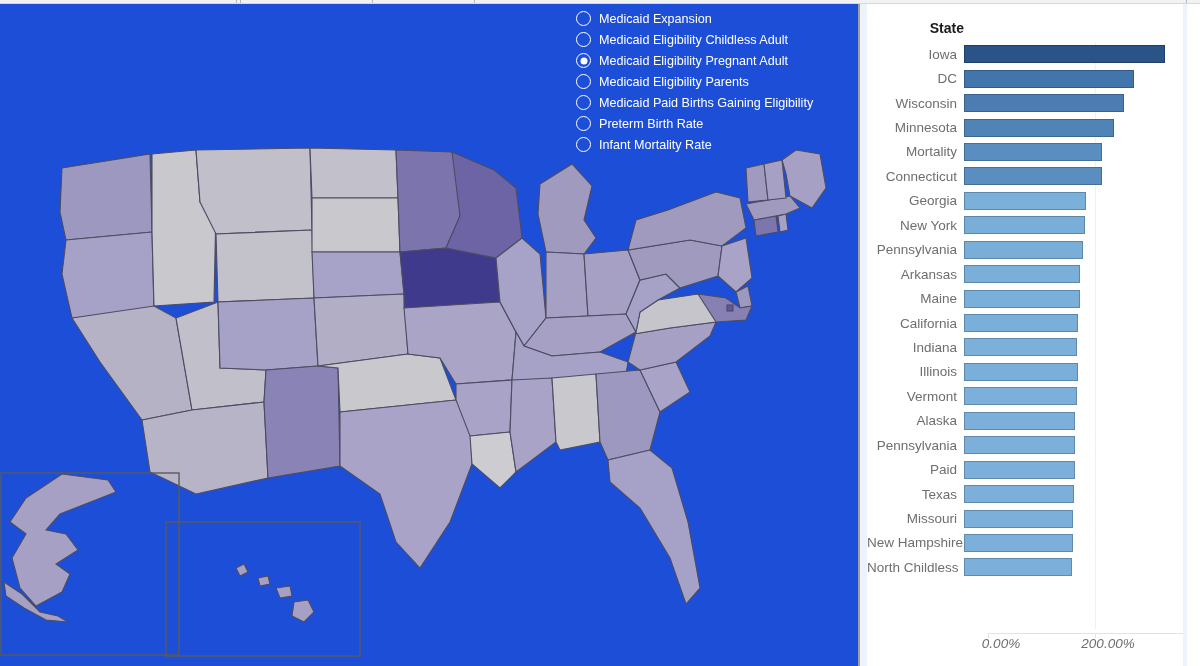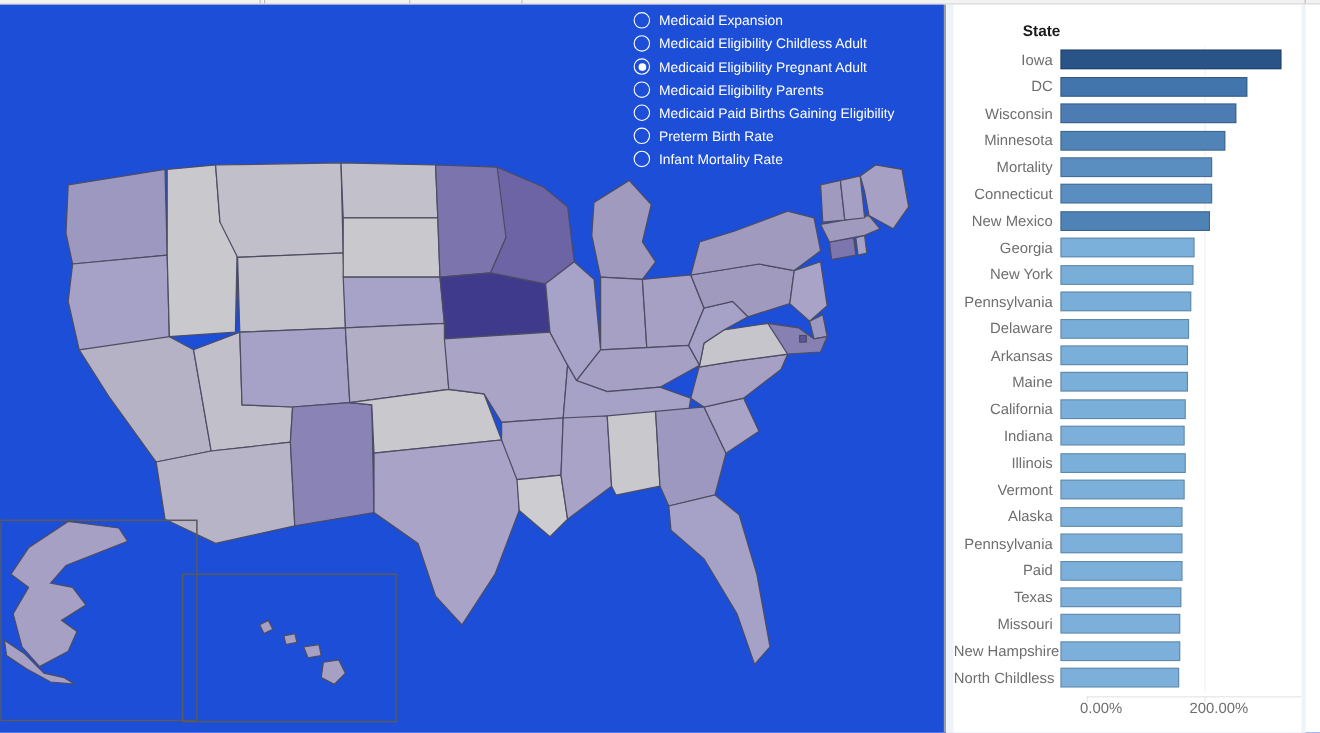--- a/index.html
+++ b/index.html
@@ -303,47 +303,35 @@
               <div class="bar" style="width: 138.03px; background: rgb(91, 142, 192);"></div>
             </div>
           </div>
           <div class="row">
             <div class="row-label">Connecticut</div>
             <div class="bar-area">
               <div class="bar" style="width: 138.03px; background: rgb(91, 142, 192);"></div>
             </div>
           </div>
           <div class="row">
-            <div class="row-label">New Mexico</div>
-            <div class="bar-area">
-              <div class="bar" style="width: 135.89px; background: rgb(79, 131, 181);"></div>
-            </div>
-          </div>
-          <div class="row">
             <div class="row-label">Georgia</div>
             <div class="bar-area">
               <div class="bar" style="width: 121.98px; background: rgb(122, 176, 218);"></div>
             </div>
           </div>
           <div class="row">
             <div class="row-label">New York</div>
             <div class="bar-area">
               <div class="bar" style="width: 120.91px; background: rgb(120, 174, 216);"></div>
             </div>
           </div>
           <div class="row">
             <div class="row-label">Pennsylvania</div>
             <div class="bar-area">
               <div class="bar" style="width: 118.77px; background: rgb(120, 174, 216);"></div>
-            </div>
-          </div>
-          <div class="row">
-            <div class="row-label">Delaware</div>
-            <div class="bar-area">
-              <div class="bar" style="width: 117.165px; background: rgb(120, 174, 216);"></div>
             </div>
           </div>
           <div class="row">
             <div class="row-label">Arkansas</div>
             <div class="bar-area">
               <div class="bar" style="width: 115.56px; background: rgb(121, 175, 217);"></div>
             </div>
           </div>
           <div class="row">
             <div class="row-label">Maine</div>
@@ -412,21 +400,21 @@
             </div>
           </div>
           <div class="row">
             <div class="row-label">North Childless</div>
             <div class="bar-area">
               <div class="bar" style="width: 107.535px; background: rgb(124, 176, 218);"></div>
             </div>
           </div>
         </div>
       <div class="axis" id="axis" style="top: 630.8px;"></div>
-      <div class="axis-labels" id="axis-labels" style="top: 634px;">
+      <div class="axis-labels" id="axis-labels" style="top: 634px; font-style: italic;">
           <div class="axis-label" style="left: 134px;">0.00%</div>
           <div class="axis-label" style="left: 241px;">200.00%</div>
         </div>
     <div class="axis-tick" style="left: 121px; top: 630.8px;"></div>
         <div class="axis-tick" style="left: 228px; top: 630.8px;"></div>
       </div>
   </div>
 
 </div>
 

